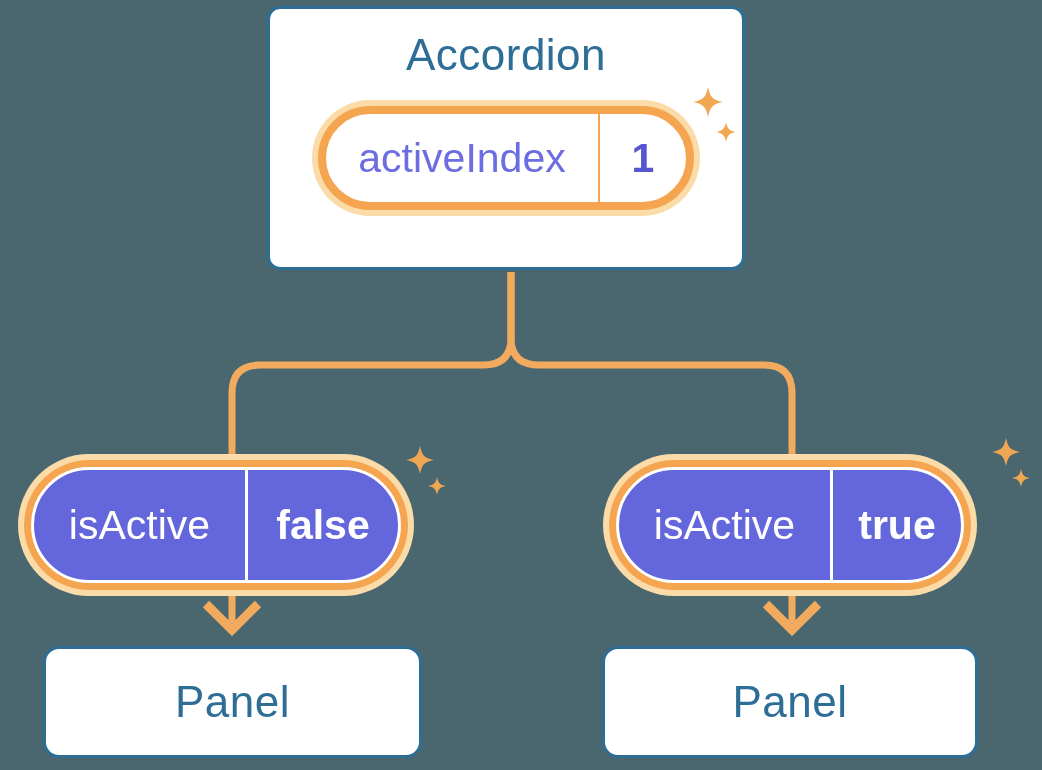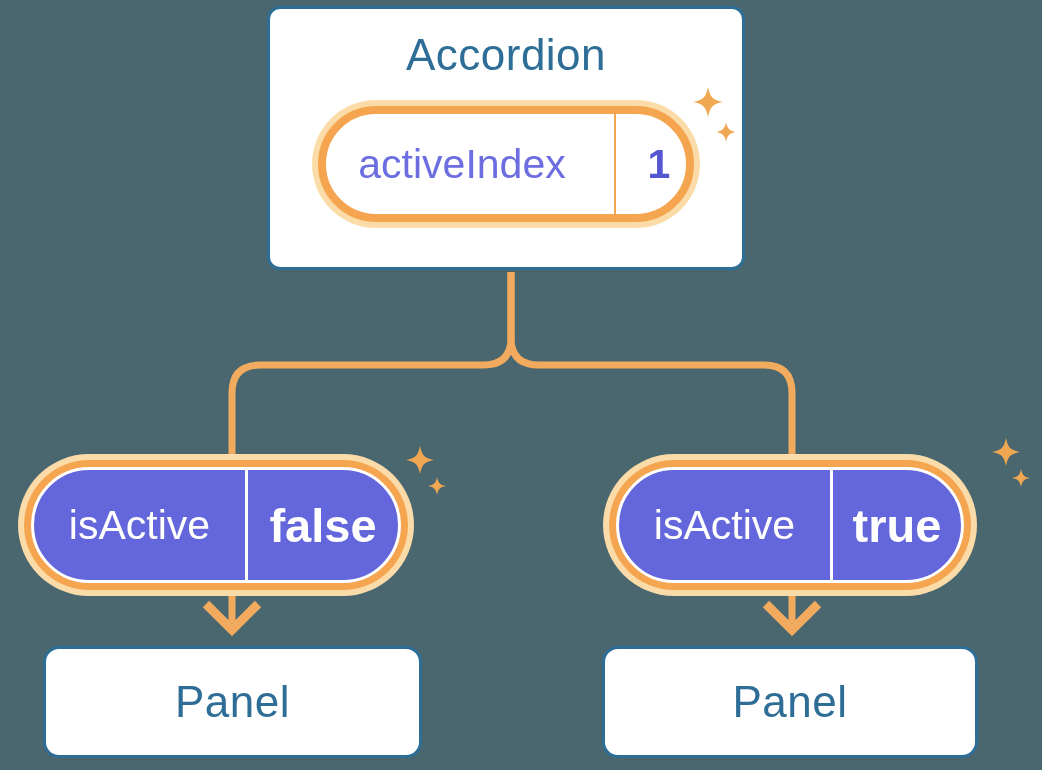--- a/index.html
+++ b/index.html
@@ -43,28 +43,27 @@
   .accordion-card {
     left:267px; top:6px; width:478px; height:264px;
     display:flex; flex-direction:column; align-items:center;
     padding-top:20px;
   }
   .accordion-card .card-title { line-height:51px; }
 
   
   .state-pill {
     margin-top:26px;
-    width:376px; height:116px;
+    width:376px; height:104px;
     background:var(--white);
     border:8px solid var(--ring_orange);
     border-radius:999px;
     box-shadow:0 0 0 6px var(--ring_glow);
     display:flex; align-items:stretch;
     overflow:hidden;
-    gap:16px;
   }
   .state-pill .name-cell {
     width:272px; display:flex; align-items:center; justify-content:center;
     font-size:41px; color:var(--state_name_text);
   }
   .state-pill .divider { width:2px; background:var(--ring_orange); }
   .state-pill .value-cell {
     flex:1; display:flex; align-items:center; justify-content:center;
     font-size:41px; font-weight:700; color:var(--state_value_text);
   }
@@ -82,21 +81,21 @@
   }
   .prop-pill.left  { left:31px;  top:467px; width:370px; }
   .prop-pill.right { left:616px; top:467px; width:348px; }
   .prop-pill .name-cell {
     width:211px; display:flex; align-items:center; justify-content:center;
     font-size:41px; color:var(--white);
   }
   .prop-pill .divider { width:3px; background:var(--white); }
   .prop-pill .value-cell {
     flex:1; display:flex; align-items:center; justify-content:center;
-    font-size:47px; font-weight:700; color:var(--white);
+    font-size:41px; font-weight:700; color:var(--white);
   }
 
   
   .panel-card {
     display:flex; align-items:center; justify-content:center;
     border-radius:16px;
   }
   .panel-card.left  { left:43px;  top:646px; width:379px; height:112px; }
   .panel-card.right { left:602px; top:646px; width:376px; height:112px; }
 </style>

